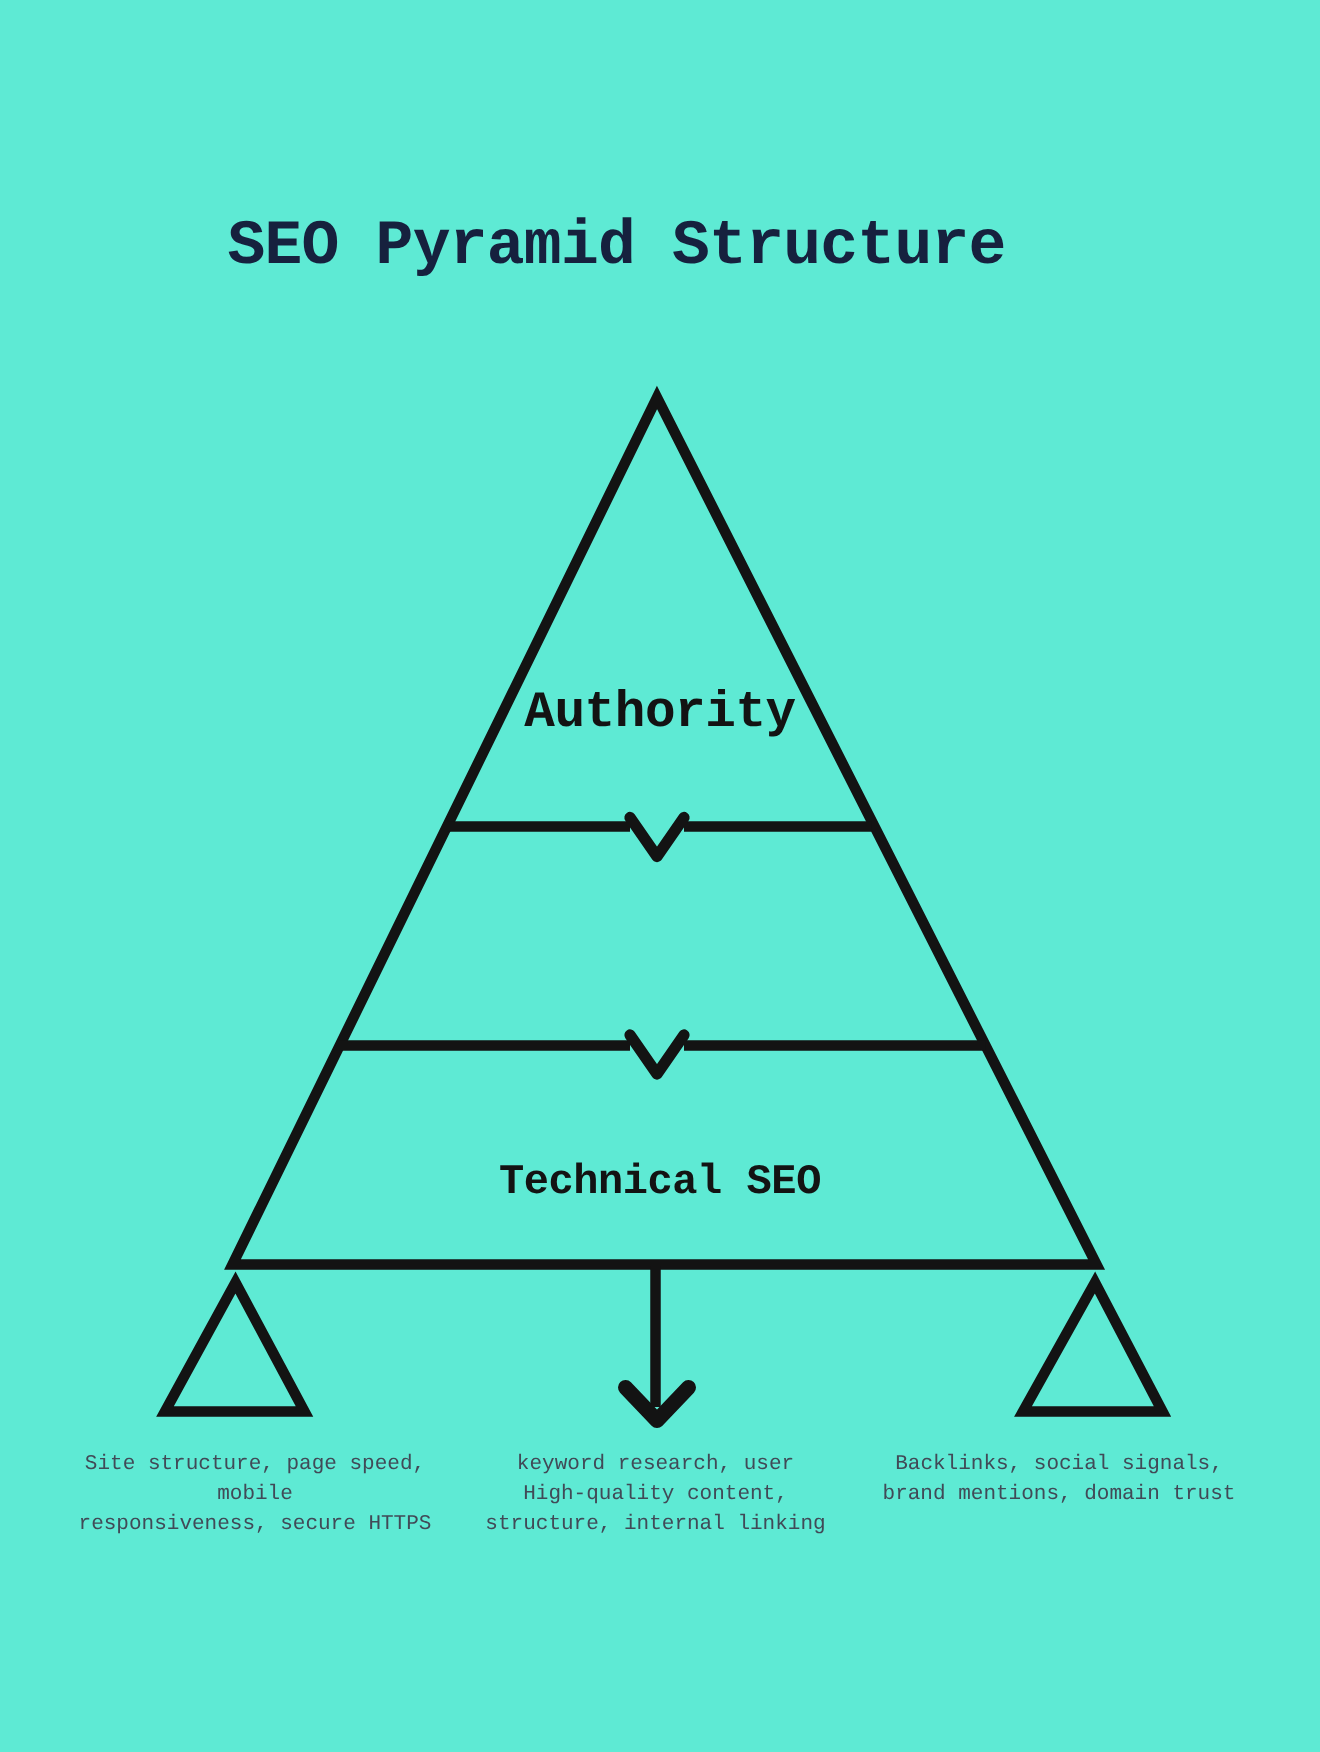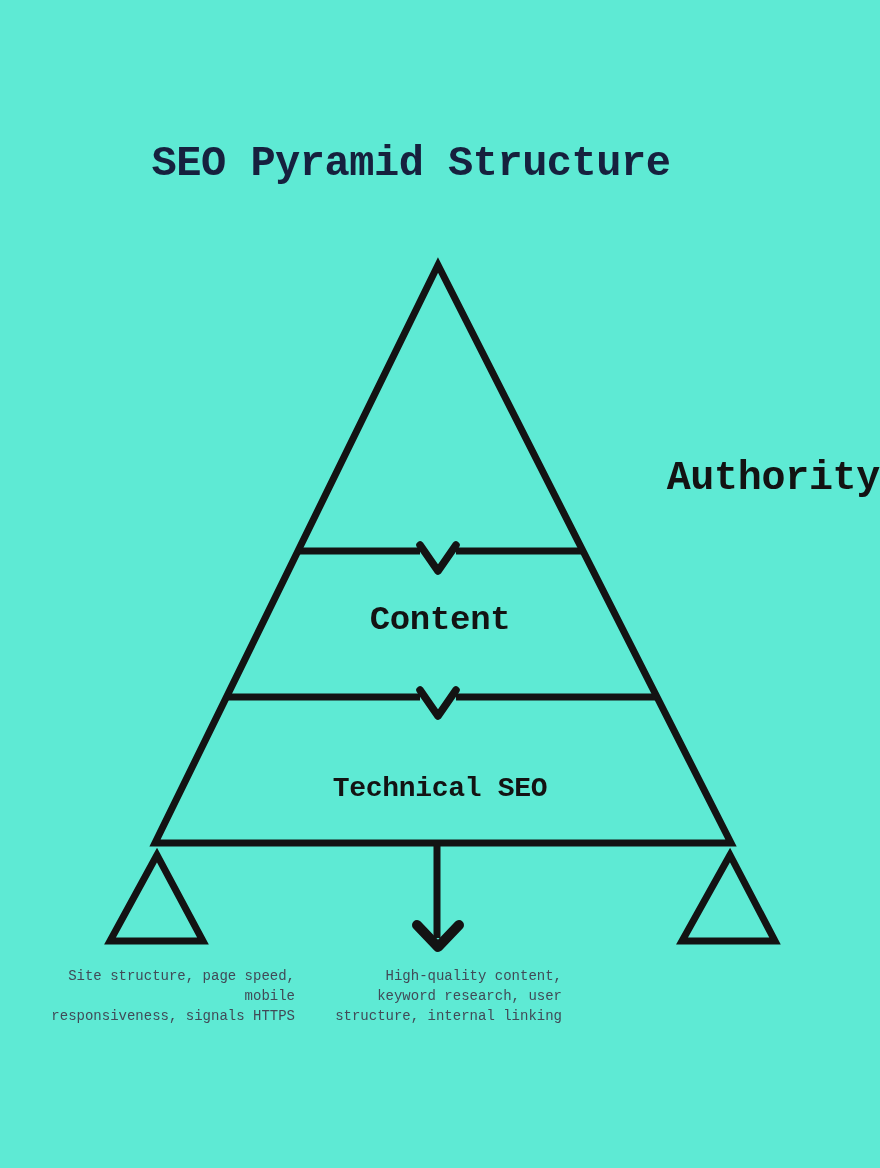--- a/index.html
+++ b/index.html
@@ -36,27 +36,27 @@
   .level-label {
     position: absolute;
     left: 0;
     width: 880px;
     text-align: center;
     font-weight: 700;
     color: #131313;
     letter-spacing: -0.3px;
     line-height: 1;
   }
-  .level-authority { top: 459px; font-size: 40px; text-align: right; }
+  .level-authority { top: 459px; font-size: 34px; }
   .level-content   { top: 603px; font-size: 34px; }
   .level-technical { top: 775px; font-size: 28px; }
   .caption {
     position: absolute;
     top: 966px;
-    text-align: right;
+    text-align: center;
     font-size: 14px;
     line-height: 20px;
     color: #414a57;
     font-weight: 400;
   }
   .caption-left   { left: 45px;  width: 250px; }
   .caption-center { left: 312px; width: 250px; }
   .caption-right  { left: 581px; width: 250px; }
 </style>
 </head>
@@ -85,28 +85,31 @@
       <path d="M 417 925 L 438 947 L 459 925" fill="none" stroke="#131313" stroke-width="10" stroke-linecap="round" stroke-linejoin="round"></path>
     </g>
 
     <path d="M 157 855 L 110 941 L 203 941 Z" fill="none" stroke="#131313" stroke-width="7" stroke-miterlimit="12"></path>
     <path d="M 730 855 L 682 941 L 775 941 Z" fill="none" stroke="#131313" stroke-width="7" stroke-miterlimit="12"></path>
   </svg>
 
   <div class="title">SEO Pyramid Structure</div>
 
   <div class="level-label level-authority">Authority</div>
-  <div class="level-label level-content">Content</div>
   <div class="level-label level-technical">Technical SEO</div>
 
   <div class="caption caption-left">
     <div>Site structure, page speed, mobile</div>
-    <div>responsiveness, signals HTTPS</div>
+    <div>responsiveness, secure HTTPS</div>
   </div>
 
   <div class="caption caption-center">
+    <div>keyword research, user</div>
     <div>High-quality content,</div>
-    <div>keyword research, user</div>
     <div>structure, internal linking</div>
   </div>
 
+  <div class="caption caption-right">
+    <div>Backlinks, social signals,</div>
+    <div>brand mentions, domain trust</div>
+  </div>
 
 </div>
 
 </body></html>

